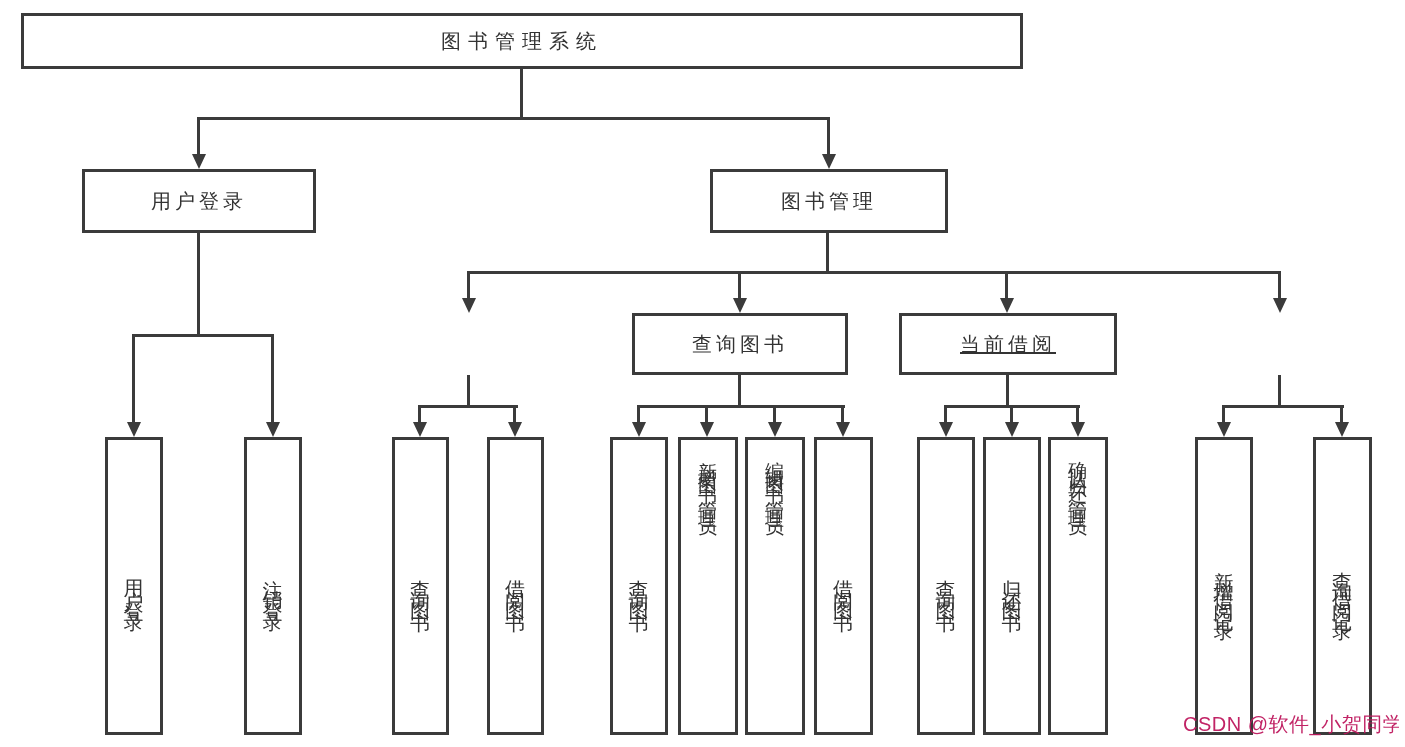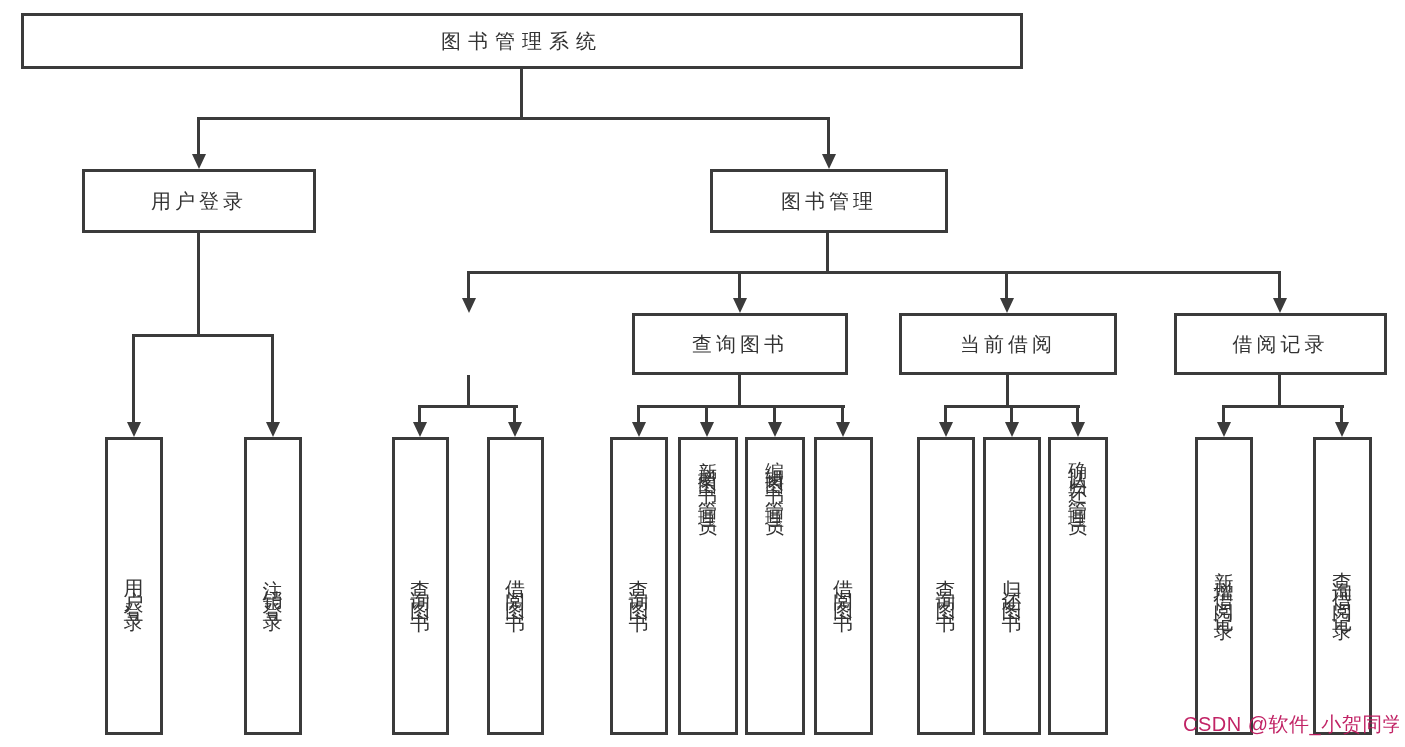--- a/index.html
+++ b/index.html
@@ -113,25 +113,22 @@
   <div class="vline" style="left:738px; top:271px; height:29px;"></div>
   <div class="arrow" style="left:733px; top:298px;"></div>
   <div class="vline" style="left:1005px; top:271px; height:29px;"></div>
   <div class="arrow" style="left:1000px; top:298px;"></div>
   <div class="vline" style="left:1278px; top:271px; height:29px;"></div>
   <div class="arrow" style="left:1273px; top:298px;"></div>
 
   <div class="node" style="left:632px; top:313px; width:216px; height:62px;">
     <span>查询图书</span>
   </div>
-  <div class="node" style="left:899px; top:313px; width:218px; height:62px;">
+  <div class="node" style="left:899px; top:313px; width:218px; height:62px;text-decoration:underline;">
     <span>当前借阅</span>
-  </div>
-  <div class="node" style="left:1174px; top:313px; width:213px; height:62px;">
-    <span>借阅记录</span>
   </div>
 
   <div class="vline" style="left:467px; top:375px; height:33px;"></div>
   <div class="hline" style="left:418px; top:405px; width:100px;"></div>
   <div class="vline" style="left:418px; top:405px; height:19px;"></div>
   <div class="arrow" style="left:413px; top:422px;"></div>
   <div class="vline" style="left:513px; top:405px; height:19px;"></div>
   <div class="arrow" style="left:508px; top:422px;"></div>
 
   <div class="vline" style="left:738px; top:375px; height:33px;"></div>

